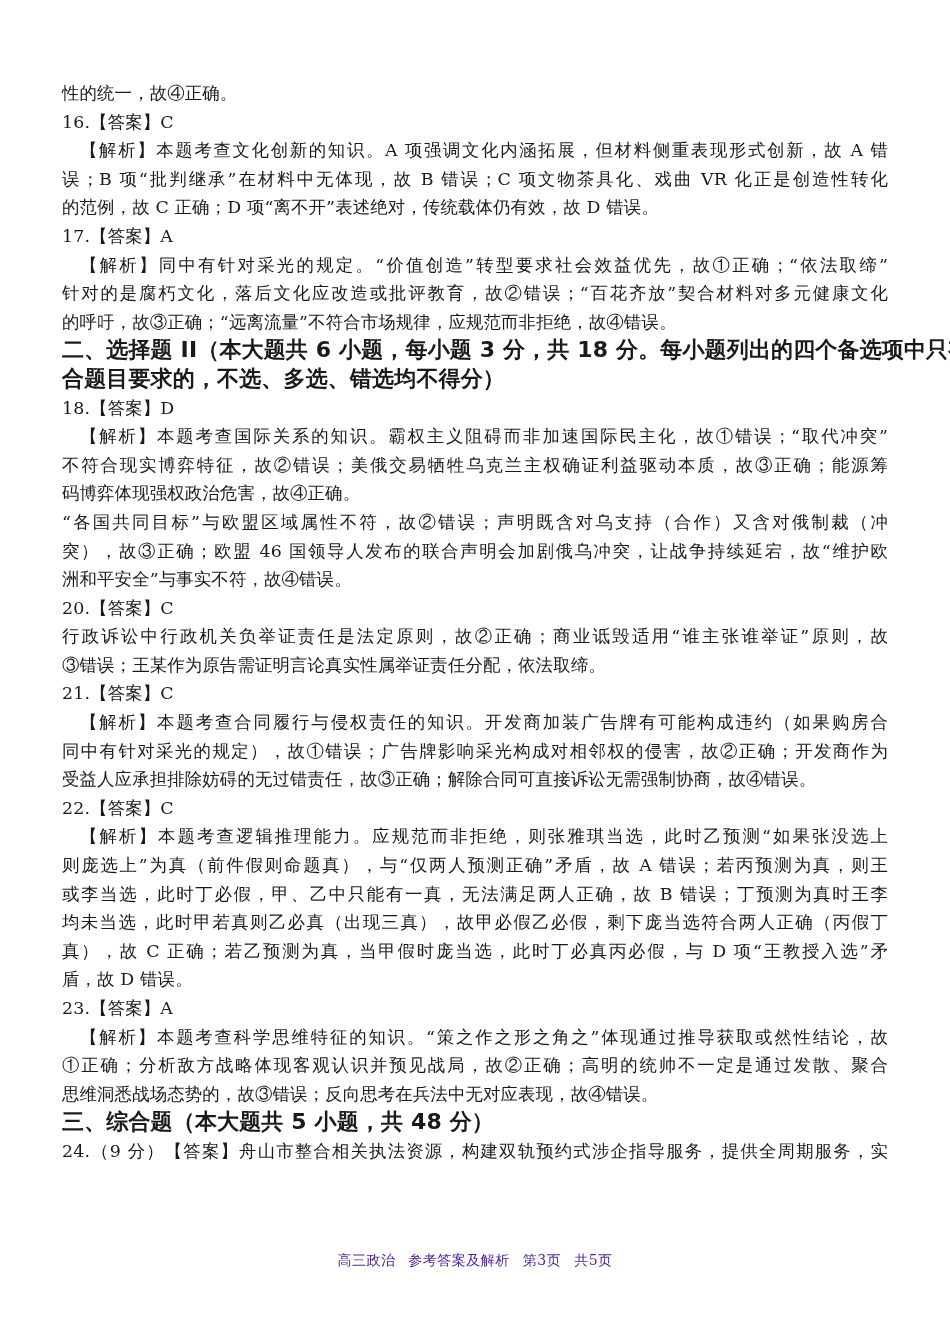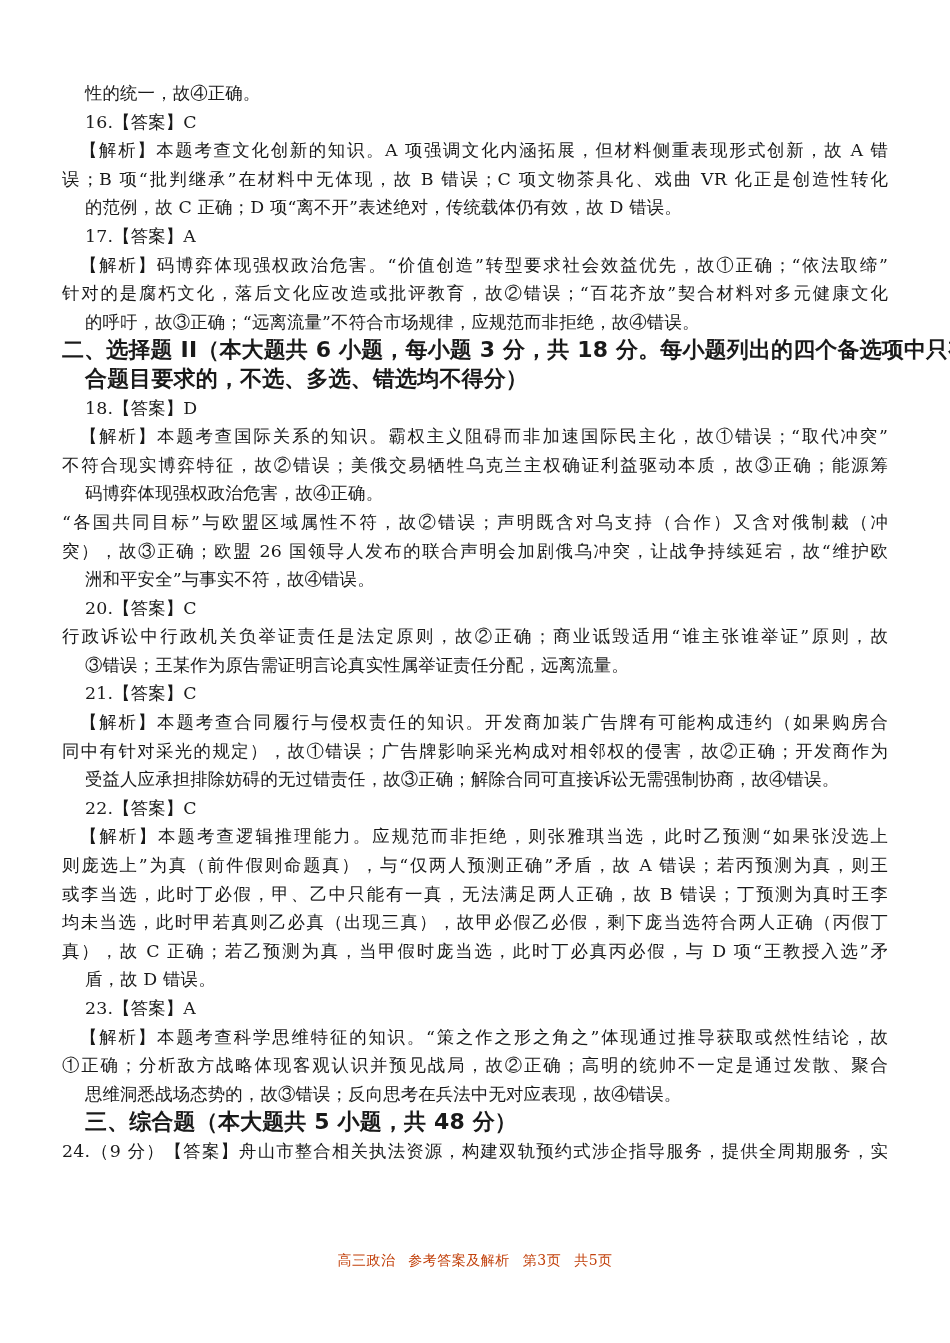--- a/index.html
+++ b/index.html
@@ -9,61 +9,61 @@
     color: #1a1a1a;
   }
   .page {
     position: absolute; left: 62px; top: 79px; width: 826px;
   }
   .line {
     height: 28.6px; line-height: 28.6px; font-size: 17.4px;
     white-space: nowrap; overflow: visible; letter-spacing: 0.15px;
     text-align: justify; text-align-last: justify;
   }
-  .line.last { text-align-last: left; margin-left: 23px; }
+  .line.last { text-align-last: left; }
   .line.indent { padding-left: 18px; }
   .bold { font-weight: bold; font-family: "DejaVu Sans", "Liberation Sans", sans-serif; font-size: 22px; }
   .footer {
     position: absolute; top: 1252px; left: 0; width: 950px; text-align: center;
-    font-size: 14px; color: #c2410c; letter-spacing: 0.5px;
+    font-size: 14px; color: #4c1d95; letter-spacing: 0.5px;
   }
   .footer span { margin: 0 4px; }
 </style>
 </head>
 <body>
 
 <div class="page">
 
   <div class="line last">性的统一，故④正确。</div>
 
   <div class="line last"><span>16.</span><span>【答案】</span><span>C</span></div>
   <div class="line indent">【解析】本题考查文化创新的知识。A 项强调文化内涵拓展，但材料侧重表现形式创新，故 A 错</div>
   <div class="line">误；B 项“批判继承”在材料中无体现，故 B 错误；C 项文物茶具化、戏曲 VR 化正是创造性转化</div>
   <div class="line last">的范例，故 C 正确；D 项“离不开”表述绝对，传统载体仍有效，故 D 错误。</div>
 
   <div class="line last"><span>17.</span><span>【答案】</span><span>A</span></div>
-  <div class="line indent">【解析】码博弈体现强权政治危害。“价值创造”转型要求社会效益优先，故①正确；“依法取缔”</div>
+  <div class="line indent">【解析】同中有针对采光的规定。“价值创造”转型要求社会效益优先，故①正确；“依法取缔”</div>
   <div class="line">针对的是腐朽文化，落后文化应改造或批评教育，故②错误；“百花齐放”契合材料对多元健康文化</div>
   <div class="line last">的呼吁，故③正确；“远离流量”不符合市场规律，应规范而非拒绝，故④错误。</div>
 
   <div class="line bold">二、选择题 II（本大题共 6 小题，每小题 3 分，共 18 分。每小题列出的四个备选项中只有一个是符</div>
   <div class="line bold last">合题目要求的，不选、多选、错选均不得分）</div>
 
   <div class="line last"><span>18.</span><span>【答案】</span><span>D</span></div>
   <div class="line indent">【解析】本题考查国际关系的知识。霸权主义阻碍而非加速国际民主化，故①错误；“取代冲突”</div>
   <div class="line">不符合现实博弈特征，故②错误；美俄交易牺牲乌克兰主权确证利益驱动本质，故③正确；能源筹</div>
   <div class="line last">码博弈体现强权政治危害，故④正确。</div>
 
   <div class="line">“各国共同目标”与欧盟区域属性不符，故②错误；声明既含对乌支持（合作）又含对俄制裁（冲</div>
-  <div class="line">突），故③正确；欧盟 26 国领导人发布的联合声明会加剧俄乌冲突，让战争持续延宕，故“维护欧</div>
+  <div class="line">突），故③正确；欧盟 46 国领导人发布的联合声明会加剧俄乌冲突，让战争持续延宕，故“维护欧</div>
   <div class="line last">洲和平安全”与事实不符，故④错误。</div>
 
   <div class="line last"><span>20.</span><span>【答案】</span><span>C</span></div>
   <div class="line">行政诉讼中行政机关负举证责任是法定原则，故②正确；商业诋毁适用“谁主张谁举证”原则，故</div>
-  <div class="line last">③错误；王某作为原告需证明言论真实性属举证责任分配，远离流量。</div>
+  <div class="line last">③错误；王某作为原告需证明言论真实性属举证责任分配，依法取缔。</div>
 
   <div class="line last"><span>21.</span><span>【答案】</span><span>C</span></div>
   <div class="line indent">【解析】本题考查合同履行与侵权责任的知识。开发商加装广告牌有可能构成违约（如果购房合</div>
   <div class="line">同中有针对采光的规定），故①错误；广告牌影响采光构成对相邻权的侵害，故②正确；开发商作为</div>
   <div class="line last">受益人应承担排除妨碍的无过错责任，故③正确；解除合同可直接诉讼无需强制协商，故④错误。</div>
 
   <div class="line last"><span>22.</span><span>【答案】</span><span>C</span></div>
   <div class="line indent">【解析】本题考查逻辑推理能力。应规范而非拒绝，则张雅琪当选，此时乙预测“如果张没选上</div>
   <div class="line">则庞选上”为真（前件假则命题真），与“仅两人预测正确”矛盾，故 A 错误；若丙预测为真，则王</div>
   <div class="line">或李当选，此时丁必假，甲、乙中只能有一真，无法满足两人正确，故 B 错误；丁预测为真时王李</div>

